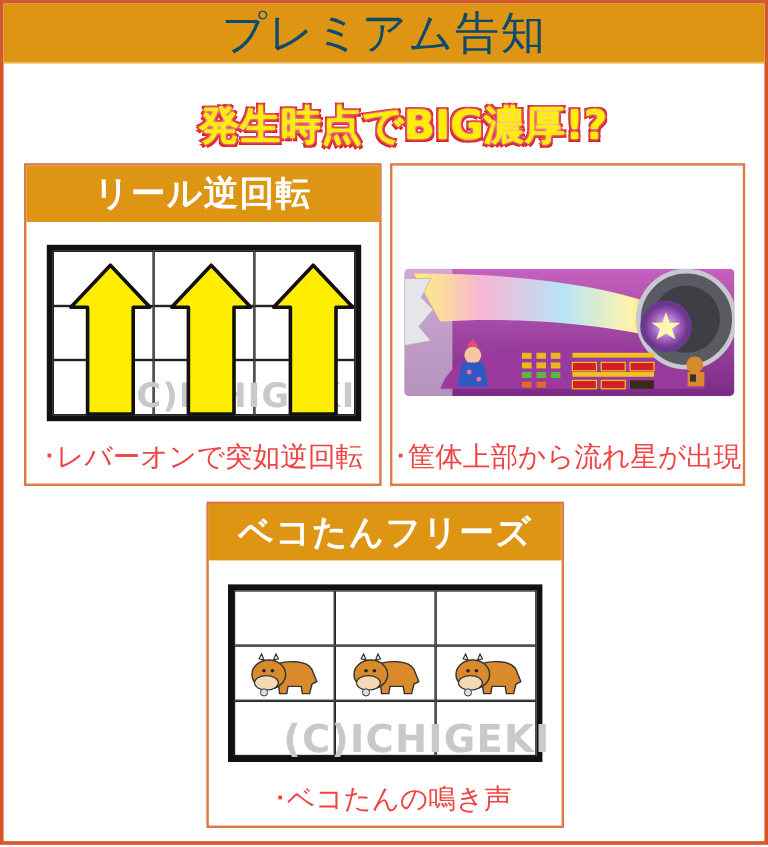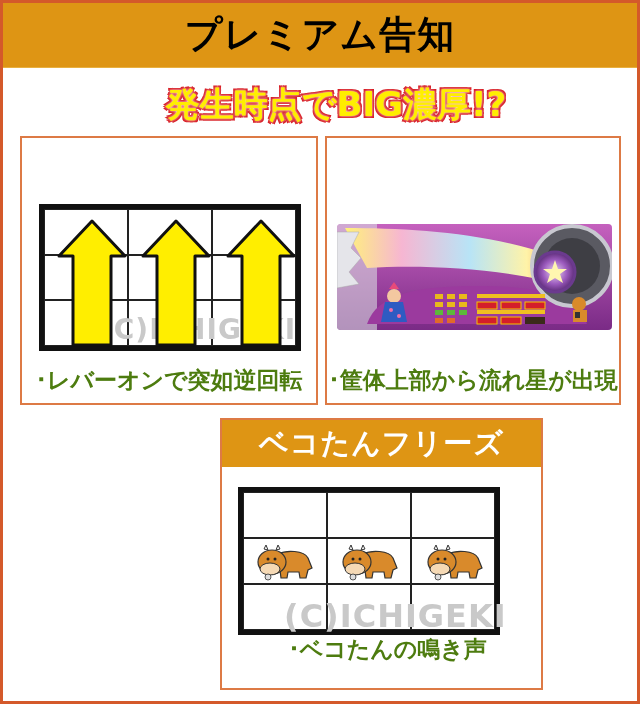--- a/index.html
+++ b/index.html
@@ -4,24 +4,24 @@
 <style>
   * { box-sizing: border-box; margin: 0; padding: 0; }
   html, body { width: 640px; height: 706px; background: #ffffff; overflow: hidden; }
   body { font-family: "DejaVu Sans", "Liberation Sans", sans-serif; position: relative; }
 
   .frame {
     position: absolute; left: 0; top: 0; width: 640px; height: 704px;
     border: 3px solid #D4592A; background: #ffffff;
   }
   .main-header {
-    position: absolute; left: 0; top: 0; width: 634px; height: 64px;
-    background: #DE9514; color: #000000;
+    position: absolute; left: 0; top: 0; width: 634px; height: 49px;
+    background: #DE9514; color: #0c4a6e;
     display: flex; align-items: center; justify-content: center;
-    font-weight: bold; font-size: 37px; letter-spacing: 1px;
+    font-weight: normal; font-size: 37px; letter-spacing: 1px;
   }
   .main-header::after {
     content: ""; position: absolute; left: 0; bottom: -1px; width: 100%; height: 1px; background: #E8B040;
   }
   .tagline {
     position: absolute; left: 16px; top: 80px; width: 634px; height: 44px;
     display: flex; align-items: center; justify-content: center;
     font-weight: bold; font-size: 34px; color: #FFEE00;
     -webkit-text-stroke: 2px #D7171F;
     paint-order: stroke fill;
@@ -32,21 +32,21 @@
   .card {
     position: absolute; border: 2px solid #DD7A45; background: #ffffff;
   }
   .card-header {
     height: 47px; background: #DE9514; color: #ffffff;
     display: flex; align-items: center; justify-content: center;
     font-weight: bold; font-size: 29px; letter-spacing: 1px;
   }
   .caption {
     position: absolute; left: 0; width: 100%; text-align: center;
-    font-size: 23px; color: #4d7c0f; font-family: "DejaVu Sans", sans-serif; font-weight: bold;
+    font-size: 23px; color: #ef4444; font-family: "DejaVu Sans", sans-serif;
   }
 
   .reel {
     position: absolute; border: 5px solid #111111; background: #ffffff;
     display: grid; grid-template-columns: 1fr 1fr 1fr; grid-template-rows: 1fr 1fr 1fr;
   }
   .cell { border: 1px solid #222222; position: relative; }
 
   .watermark {
     position: absolute; font-weight: bold; color: #c9c9c9; font-size: 28px;
@@ -62,20 +62,21 @@
   .cabinet { position: absolute; left: 10px; top: 86px; width: 275px; height: 106px; border-radius: 4px; overflow: hidden; }
 </style>
 </head>
 <body>
 
 <div class="frame">
   <div class="main-header">プレミアム告知</div>
   <div class="tagline">発生時点でBIG濃厚!?</div>
 
   <div class="card" style="left:17px; top:133px; width:298px; height:269px;">
+    <div class="card-header">リール逆回転</div>
     <div class="reel" style="left:17px; top:66px; width:262px; height:147px;">
       <div class="cell"></div>
         <div class="cell"></div>
         <div class="cell"></div>
       <div class="cell"></div>
         <div class="cell"></div>
         <div class="cell"></div>
       <div class="cell"></div>
         <div class="cell"></div>
         <div class="cell"></div>
@@ -155,21 +156,21 @@
       </g>
       <g>
         <circle cx="242" cy="80" r="7" fill="#D98A2B"></circle>
         <rect x="236" y="86" width="14" height="12" fill="#D98A2B"></rect>
         <rect x="238" y="88" width="5" height="6" fill="#333"></rect>
       </g>
     </svg>
     <div class="caption" style="top:227px;">･筐体上部から流れ星が出現</div>
   </div>
 
-  <div class="card" style="left:169px; top:415px; width:323px; height:272px;margin-left:48px;">
+  <div class="card" style="left:169px; top:415px; width:298px; height:272px;">
     <div class="card-header">ベコたんフリーズ</div>
     <div class="reel" style="left:16px; top:67px; width:262px; height:148px;">
       <div class="cell"></div>
         <div class="cell"></div>
         <div class="cell"></div>
       <div class="cell"></div>
         <div class="cell"></div>
         <div class="cell"></div>
       <div class="cell"></div>
         <div class="cell"></div>
@@ -198,15 +199,15 @@
     <svg class="cow" style="left:204px; top:124px;" viewBox="0 0 58 38">
       <path d="M22 10 C30 6 48 6 52 14 L56 24 L52 26 L50 34 L44 34 L43 28 L32 28 L31 34 L25 34 Z" fill="#D98A2B" stroke="#333" stroke-width="1.2"></path>
       <ellipse cx="16" cy="18" rx="14" ry="12" fill="#D98A2B" stroke="#333" stroke-width="1.2"></ellipse>
       <ellipse cx="14" cy="25" rx="10" ry="6" fill="#F5D9B5" stroke="#333" stroke-width="1"></ellipse>
       <circle cx="12" cy="15" r="1.5" fill="#222"></circle>
         <circle cx="19" cy="15" r="1.5" fill="#222"></circle>
       <path d="M8 5 L10 1 L12 6 Z M20 6 L22 1 L24 5 Z" fill="#fff" stroke="#333" stroke-width="1"></path>
       <circle cx="12" cy="33" r="3" fill="#ddd" stroke="#333" stroke-width="0.8"></circle>
     </svg>
 
-    <div class="caption" style="top:214px;padding-left:12px;">･ベコたんの鳴き声</div>
+    <div class="caption" style="top:230px;padding-left:12px;">･ベコたんの鳴き声</div>
   </div>
 </div>
 
 </body></html>

